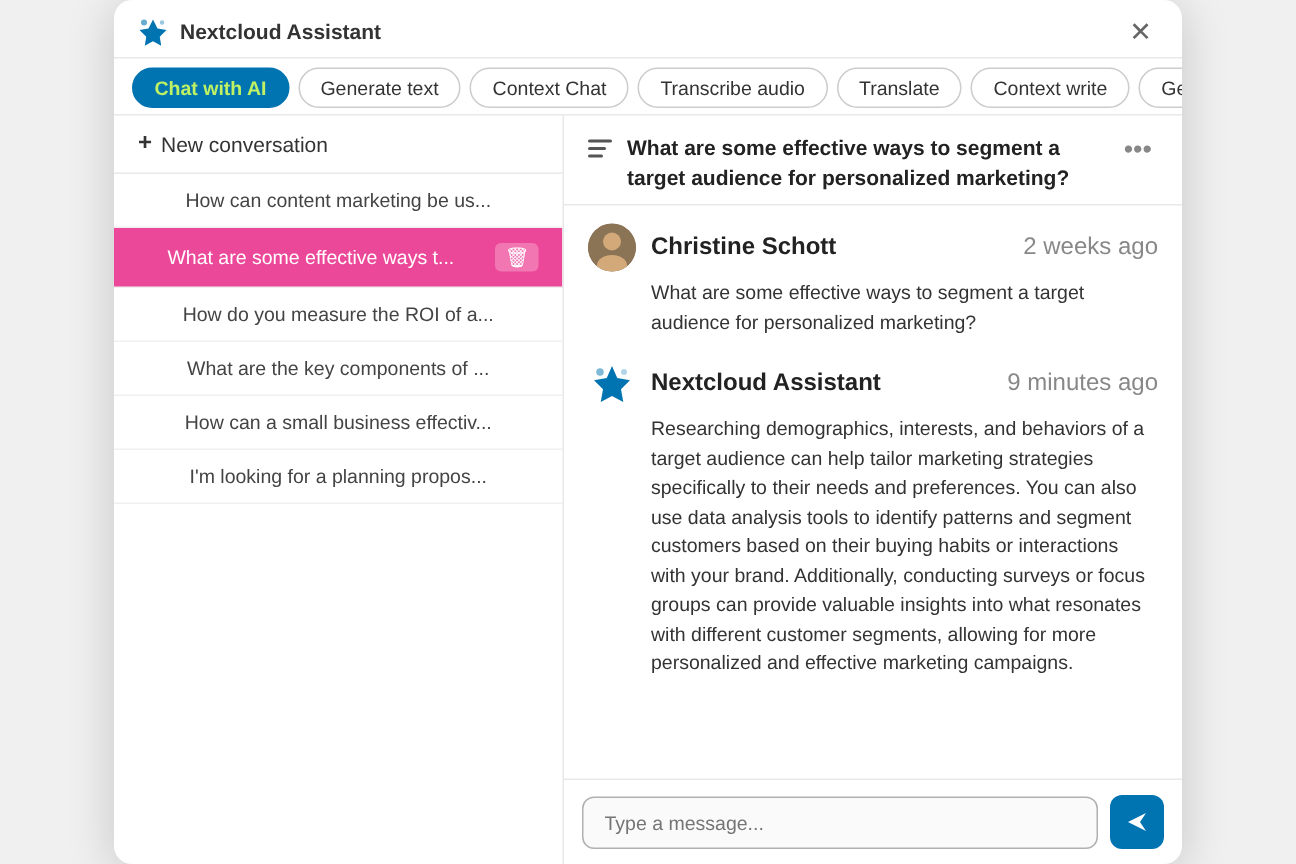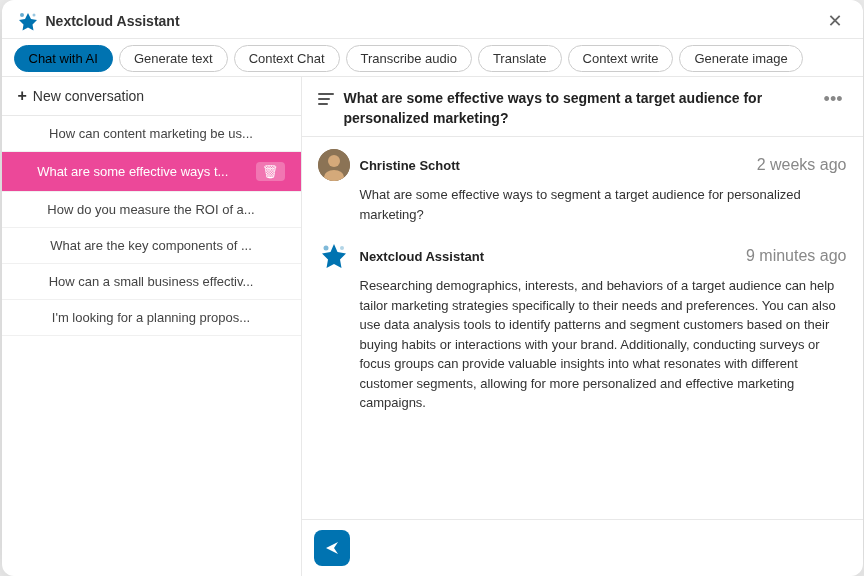--- a/index.html
+++ b/index.html
@@ -5,21 +5,21 @@
     * { box-sizing: border-box; margin: 0; padding: 0; }
     body {
       font-family: -apple-system, BlinkMacSystemFont, 'Segoe UI', sans-serif;
       background: #f0f0f0;
       display: flex;
       align-items: center;
       justify-content: center;
       min-height: 100vh;
     }
     .window {
-      width: 861px;
+      width: 712px;
       height: 576px;
       background: #fff;
       border-radius: 12px;
       box-shadow: 0 4px 32px rgba(0,0,0,0.18);
       display: flex;
       flex-direction: column;
       overflow: hidden;
       position: relative;
     }
     .title-bar {
@@ -74,22 +74,22 @@
       background: #fff;
       font-size: 13px;
       cursor: pointer;
       color: #333;
       font-weight: 400;
       white-space: nowrap;
     }
     .tab-btn.active {
       background: #0073b1;
       border-color: #0073b1;
-      color: #000000;
-      font-weight: 400;
+      color: #bef264;
+      font-weight: 700;
     }
     .main-area {
       display: flex;
       flex: 1;
       overflow: hidden;
     }
     .sidebar {
       width: 300px;
       border-right: 1px solid #e8e8e8;
       display: flex;
@@ -219,21 +219,21 @@
       color: #fff;
     }
     .avatar-human {
       background: #8b7355;
     }
     .avatar-ai {
       background: #fff;
       border: none;
     }
     .message-name {
-      font-size: 13px;
+      font-size: 16px;
       font-weight: 700;
       color: #222;
     }
     .message-time {
       font-size: 16px;
       color: #888;
       margin-left: auto;
     }
     .message-body {
       font-size: 13px;
@@ -371,20 +371,21 @@
               </svg>
             </div>
             <span class="message-name">Nextcloud Assistant</span>
             <span class="message-time">9 minutes ago</span>
           </div>
           <div class="message-body">Researching demographics, interests, and behaviors of a target audience can help tailor marketing strategies specifically to their needs and preferences. You can also use data analysis tools to identify patterns and segment customers based on their buying habits or interactions with your brand. Additionally, conducting surveys or focus groups can provide valuable insights into what resonates with different customer segments, allowing for more personalized and effective marketing campaigns.</div>
         </div>
       </div>
 
       <div class="input-area">
+        <input class="message-input" type="text" placeholder="Type a message..." style="">
         <button class="send-btn">
           <svg width="16" height="16" viewBox="0 0 16 16" fill="none">
             <path d="M2 8L14 2L10 8L14 14L2 8Z" fill="white"></path>
           </svg>
         </button>
       </div>
     </div>
   </div>
 </div>
 

